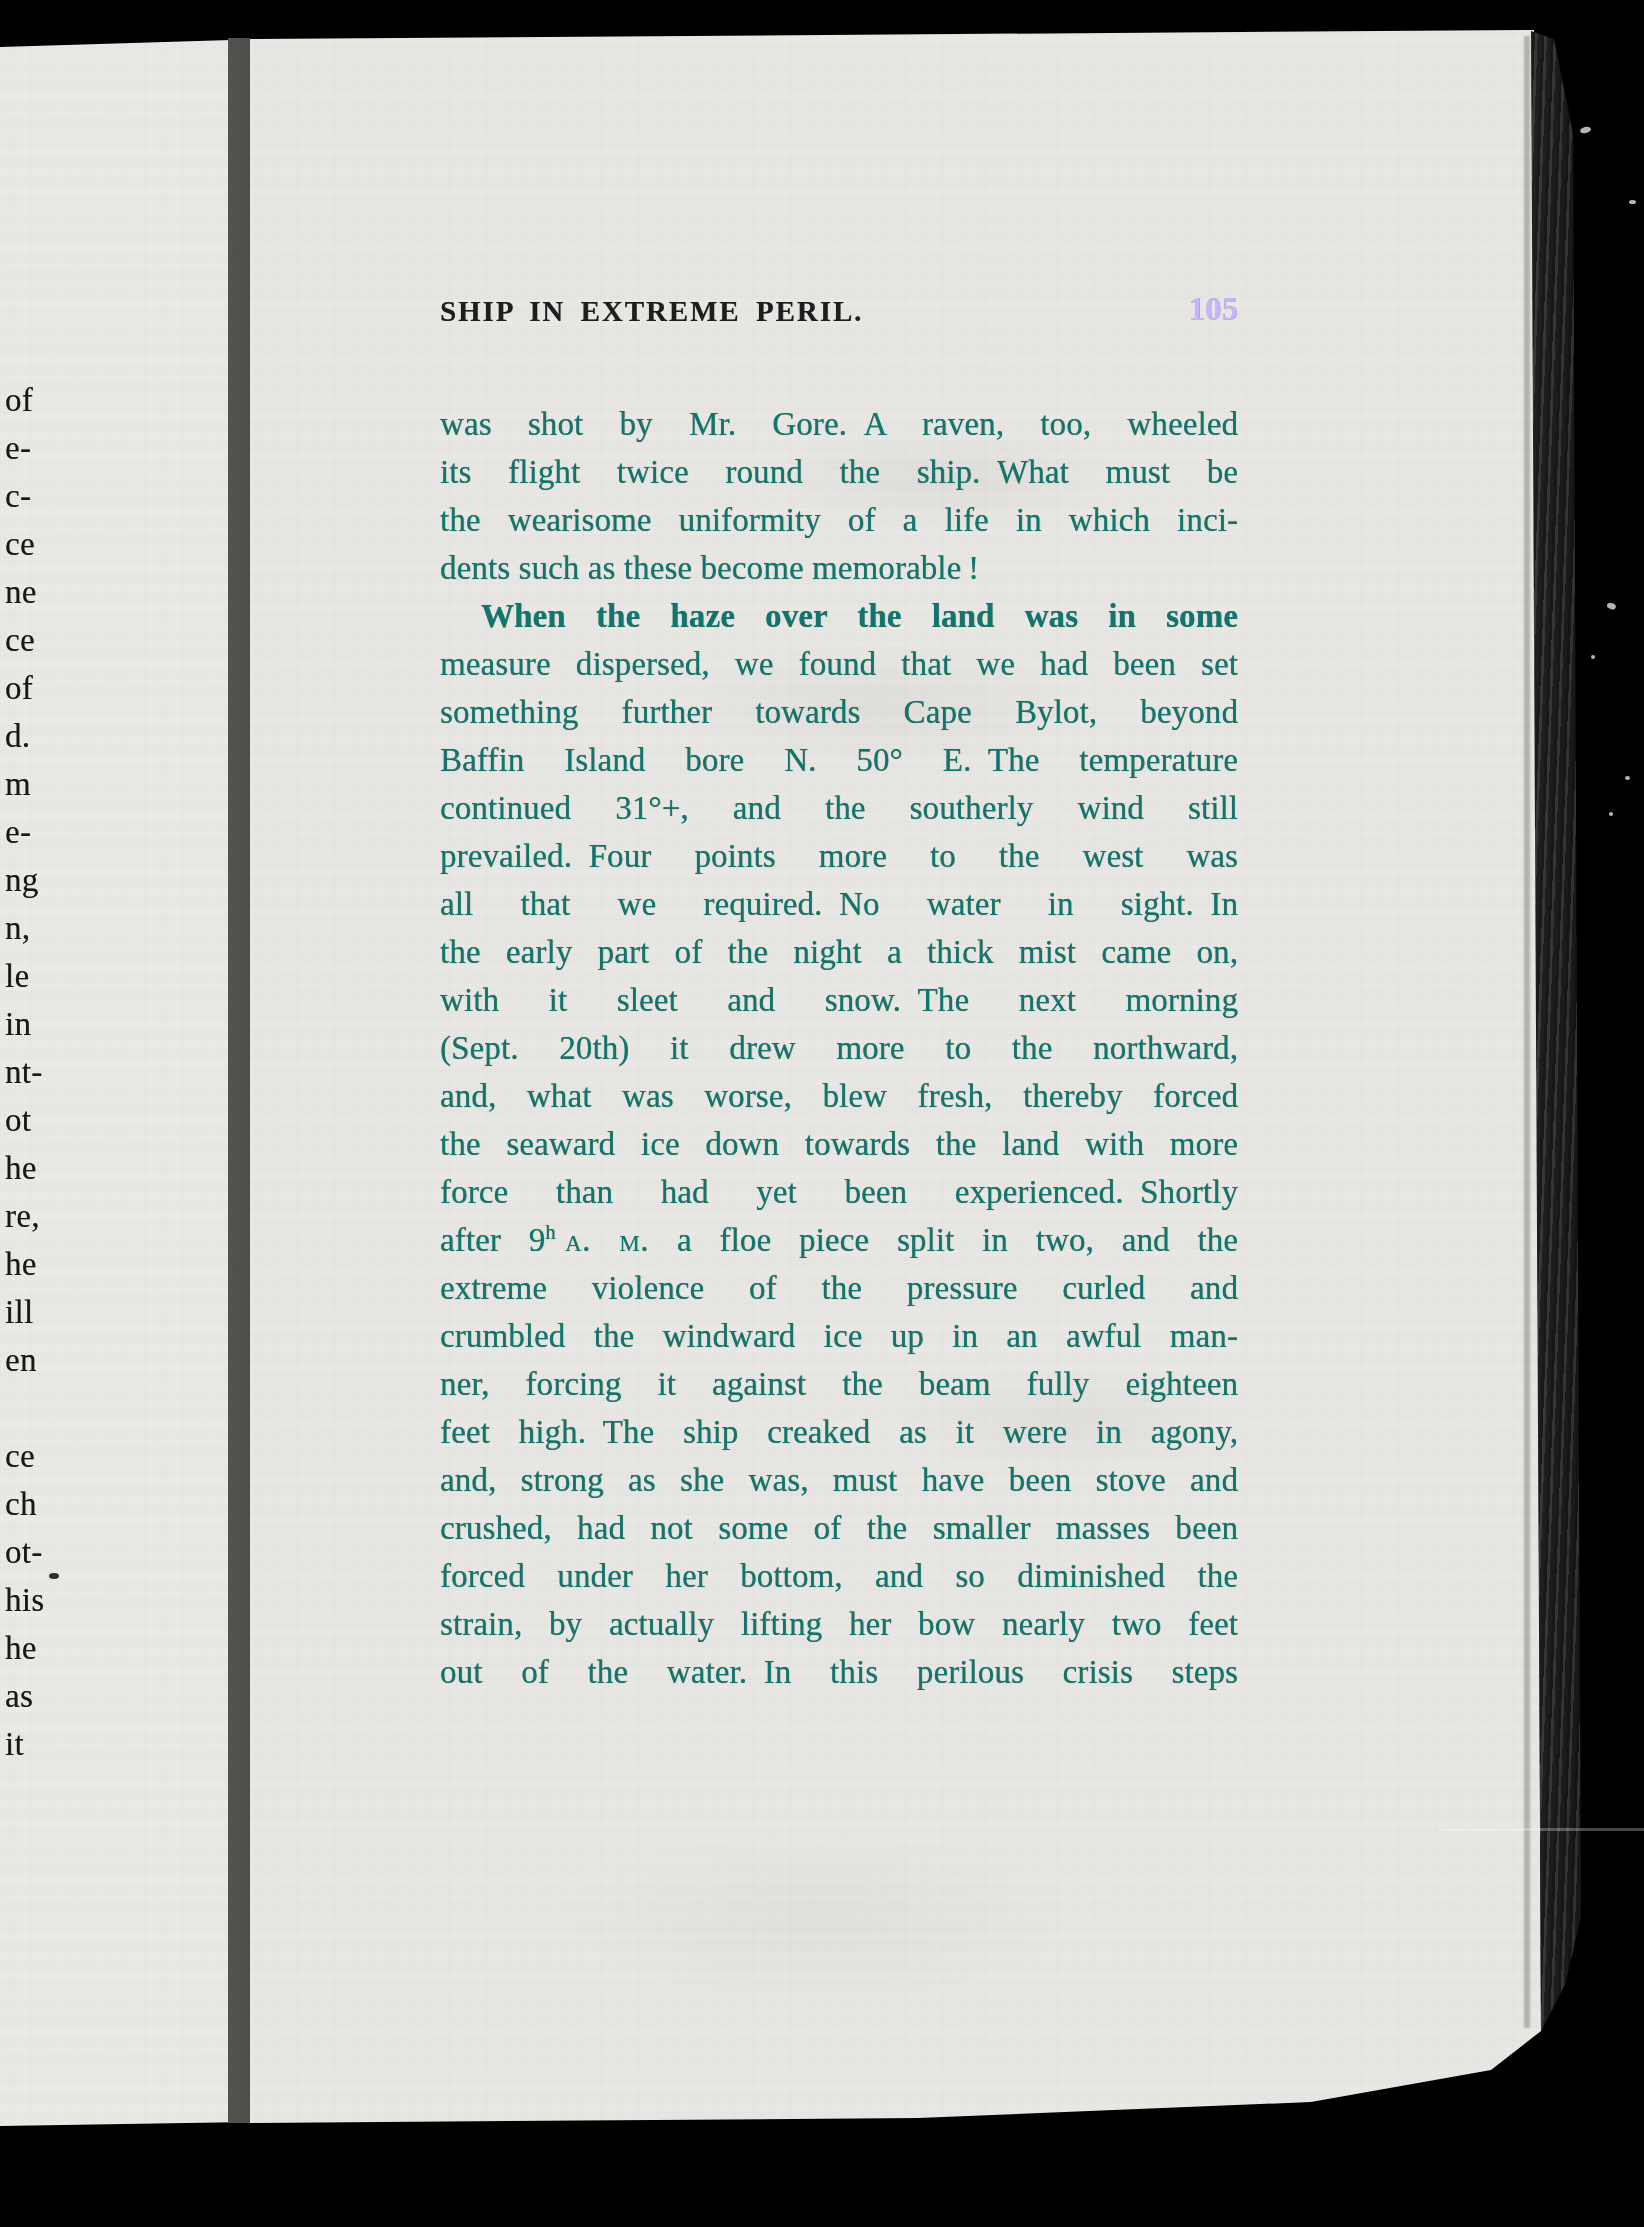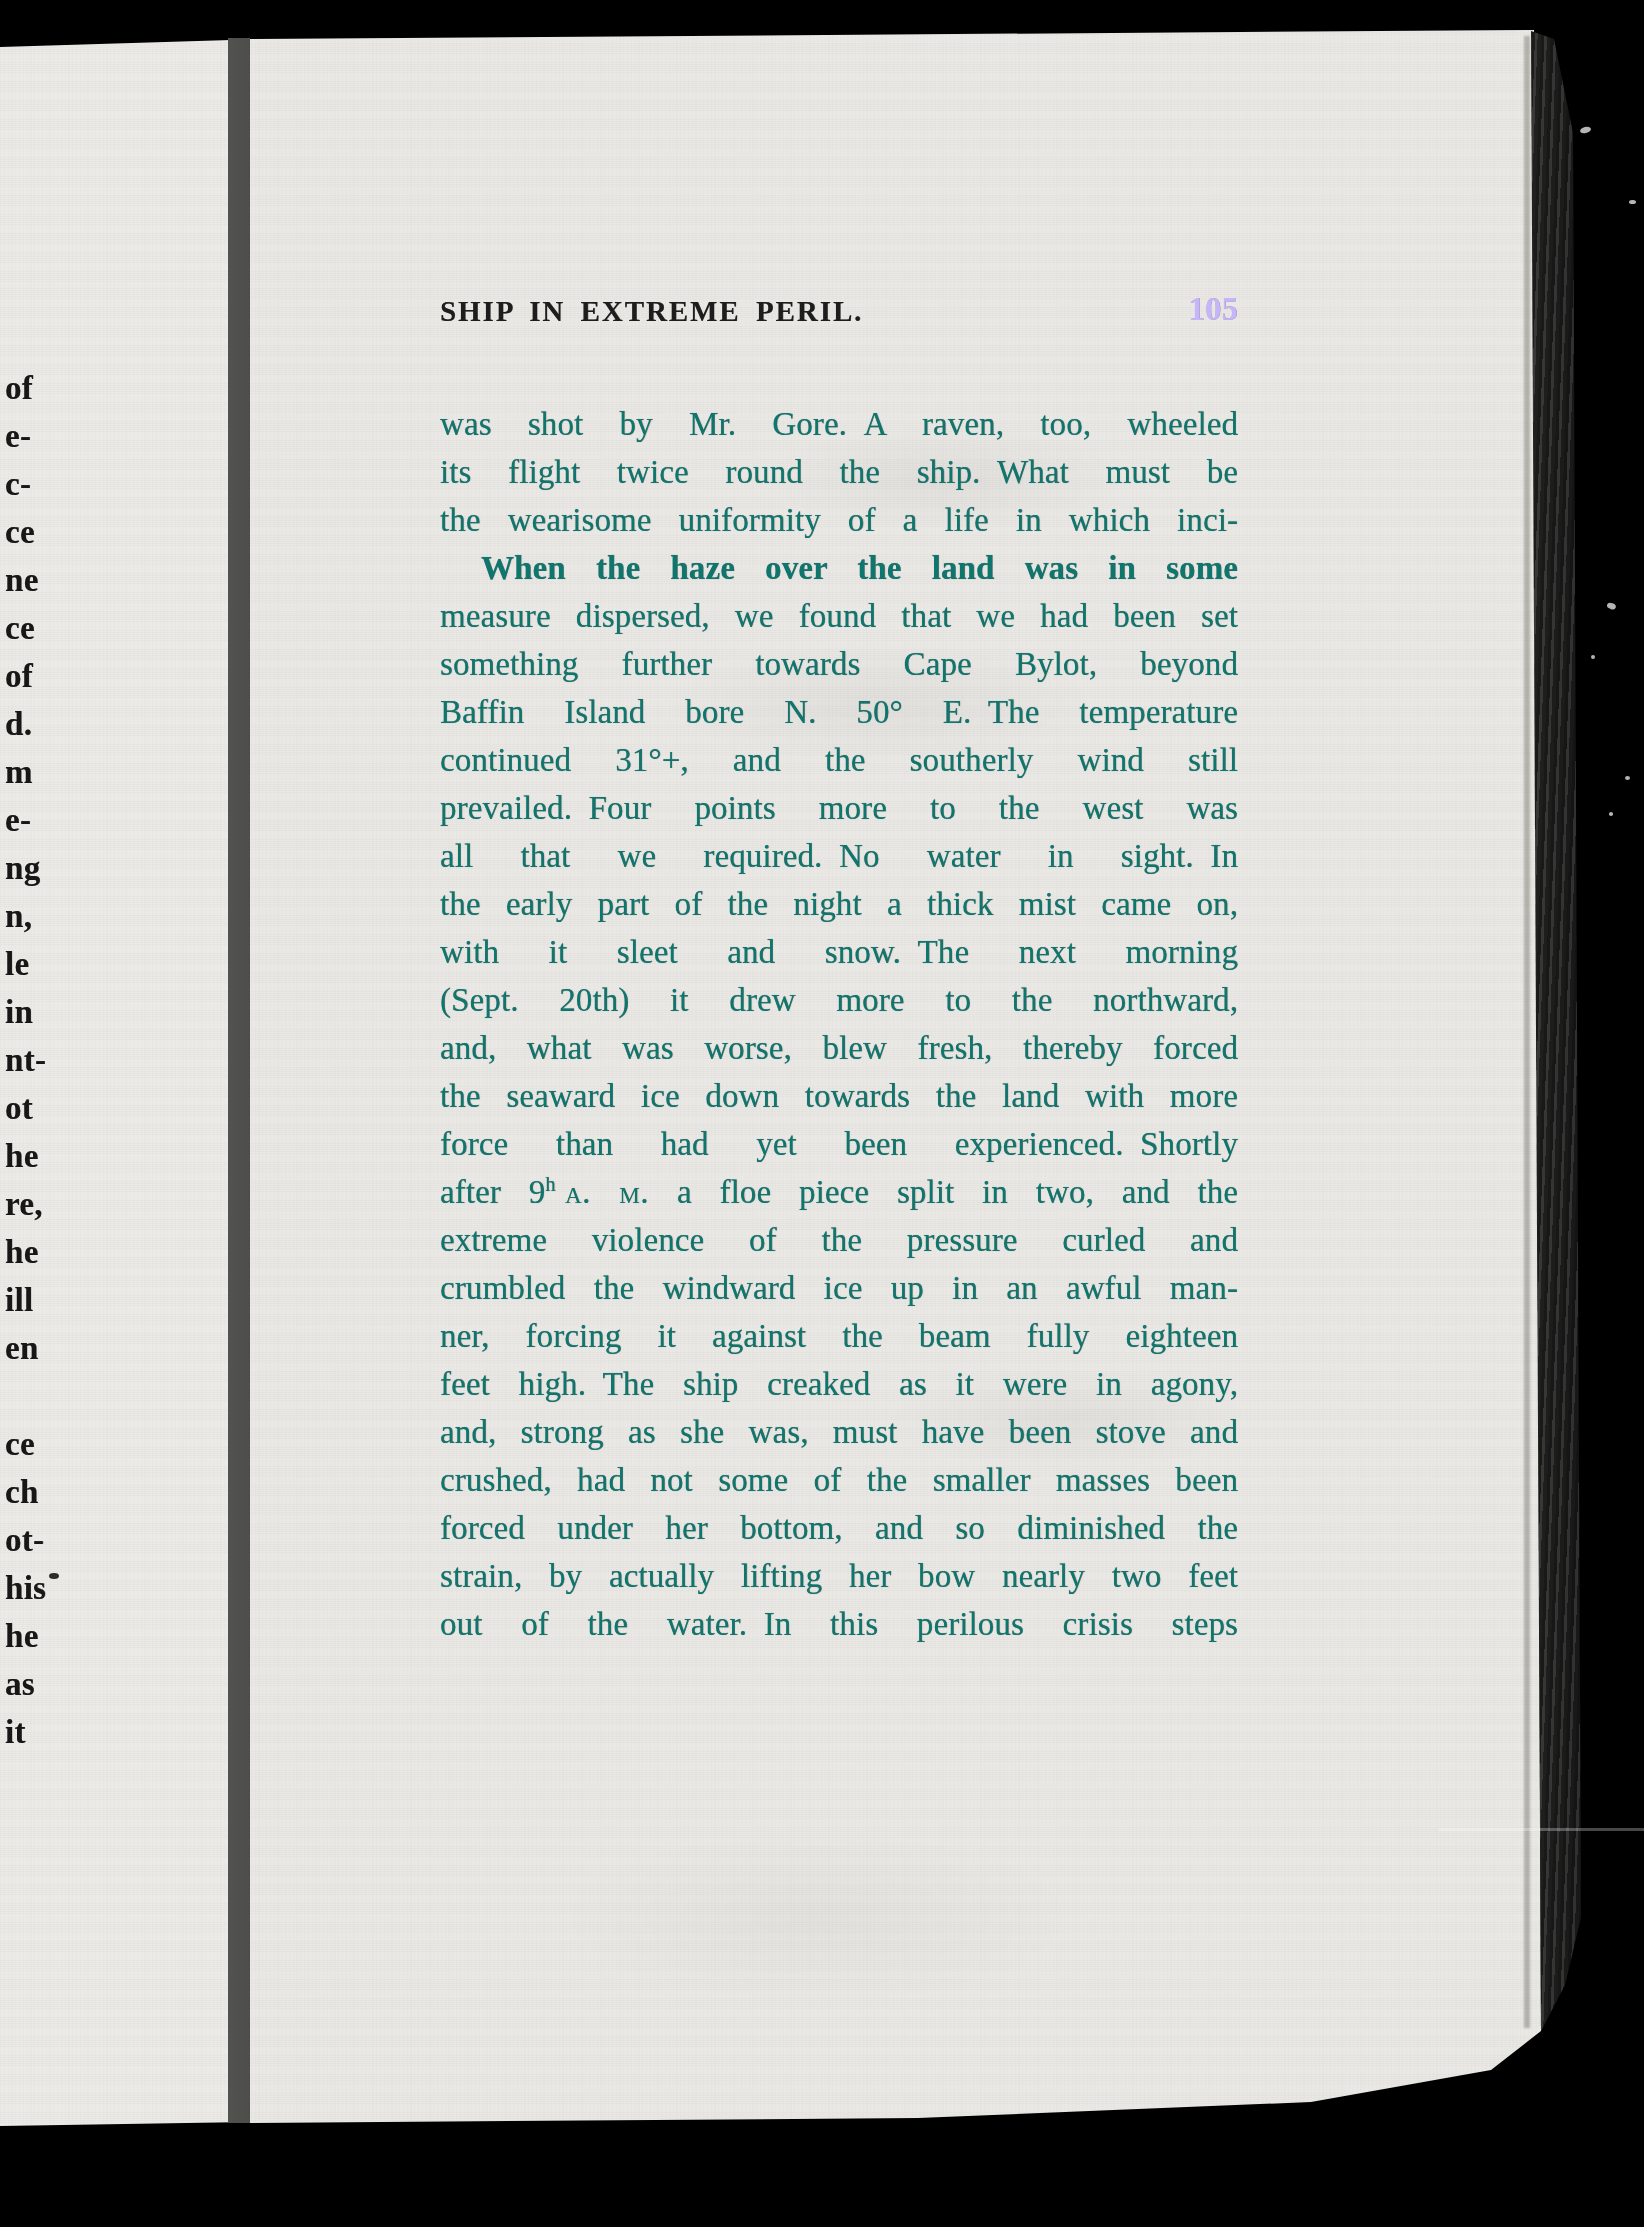--- a/index.html
+++ b/index.html
@@ -56,24 +56,23 @@
     clip-path: polygon(1531px 31px, 1554px 39px, 1573px 133px, 1581px 1917px, 1565px 1985px, 1541px 2031px);
   }
   .crease-line {
     position: absolute;
     left: 1524px; top: 36px; width: 6.3px; height: 1992px;
     background: rgba(125,123,117,0.5);
     filter: blur(1.3px);
   }
   
   .fragments {
-    position: absolute; left: 5px; top: 364px; width: 88px;
+    position: absolute; left: 5px; top: 376px; width: 88px;
     font-size: 33px; color: #171717;
     text-shadow: 0.3px 0.4px 0.6px rgba(10,10,10,0.5);
-    font-weight: bold;
   }
   .frag { height: 48px; line-height: 48px; letter-spacing: 0.3px; }
   .frag-gap { height: 48px; }
   
   .page-head {
     position: absolute; left: 440px; top: 295px; width: 798px; height: 44px;
   }
   .running-title {
     display: block; text-align: left;
     font-size: 29px; font-weight: bold; letter-spacing: 1.9px; word-spacing: 6.3px;
@@ -160,20 +159,21 @@
 
   <div class="page-head">
     <span class="running-title">SHIP IN EXTREME PERIL.</span>
     <span class="page-number">105</span>
   </div>
 
   <div class="body-text">
     <div class="line">was shot by Mr. Gore. A raven, too, wheeled</div>
     <div class="line">its flight twice round the ship. What must be</div>
     <div class="line">the wearisome uniformity of a life in which inci-</div>
+    <div class="line end">dents such as these become memorable !</div>
     <div class="line indent">When the haze over the land was in some</div>
     <div class="line">measure dispersed, we found that we had been set</div>
     <div class="line">something further towards Cape Bylot, beyond</div>
     <div class="line">Baffin Island bore N. 50° E. The temperature</div>
     <div class="line">continued 31°+, and the southerly wind still</div>
     <div class="line">prevailed. Four points more to the west was</div>
     <div class="line">all that we required. No water in sight. In</div>
     <div class="line">the early part of the night a thick mist came on,</div>
     <div class="line">with it sleet and snow. The next morning</div>
     <div class="line">(Sept. 20th) it drew more to the northward,</div>

